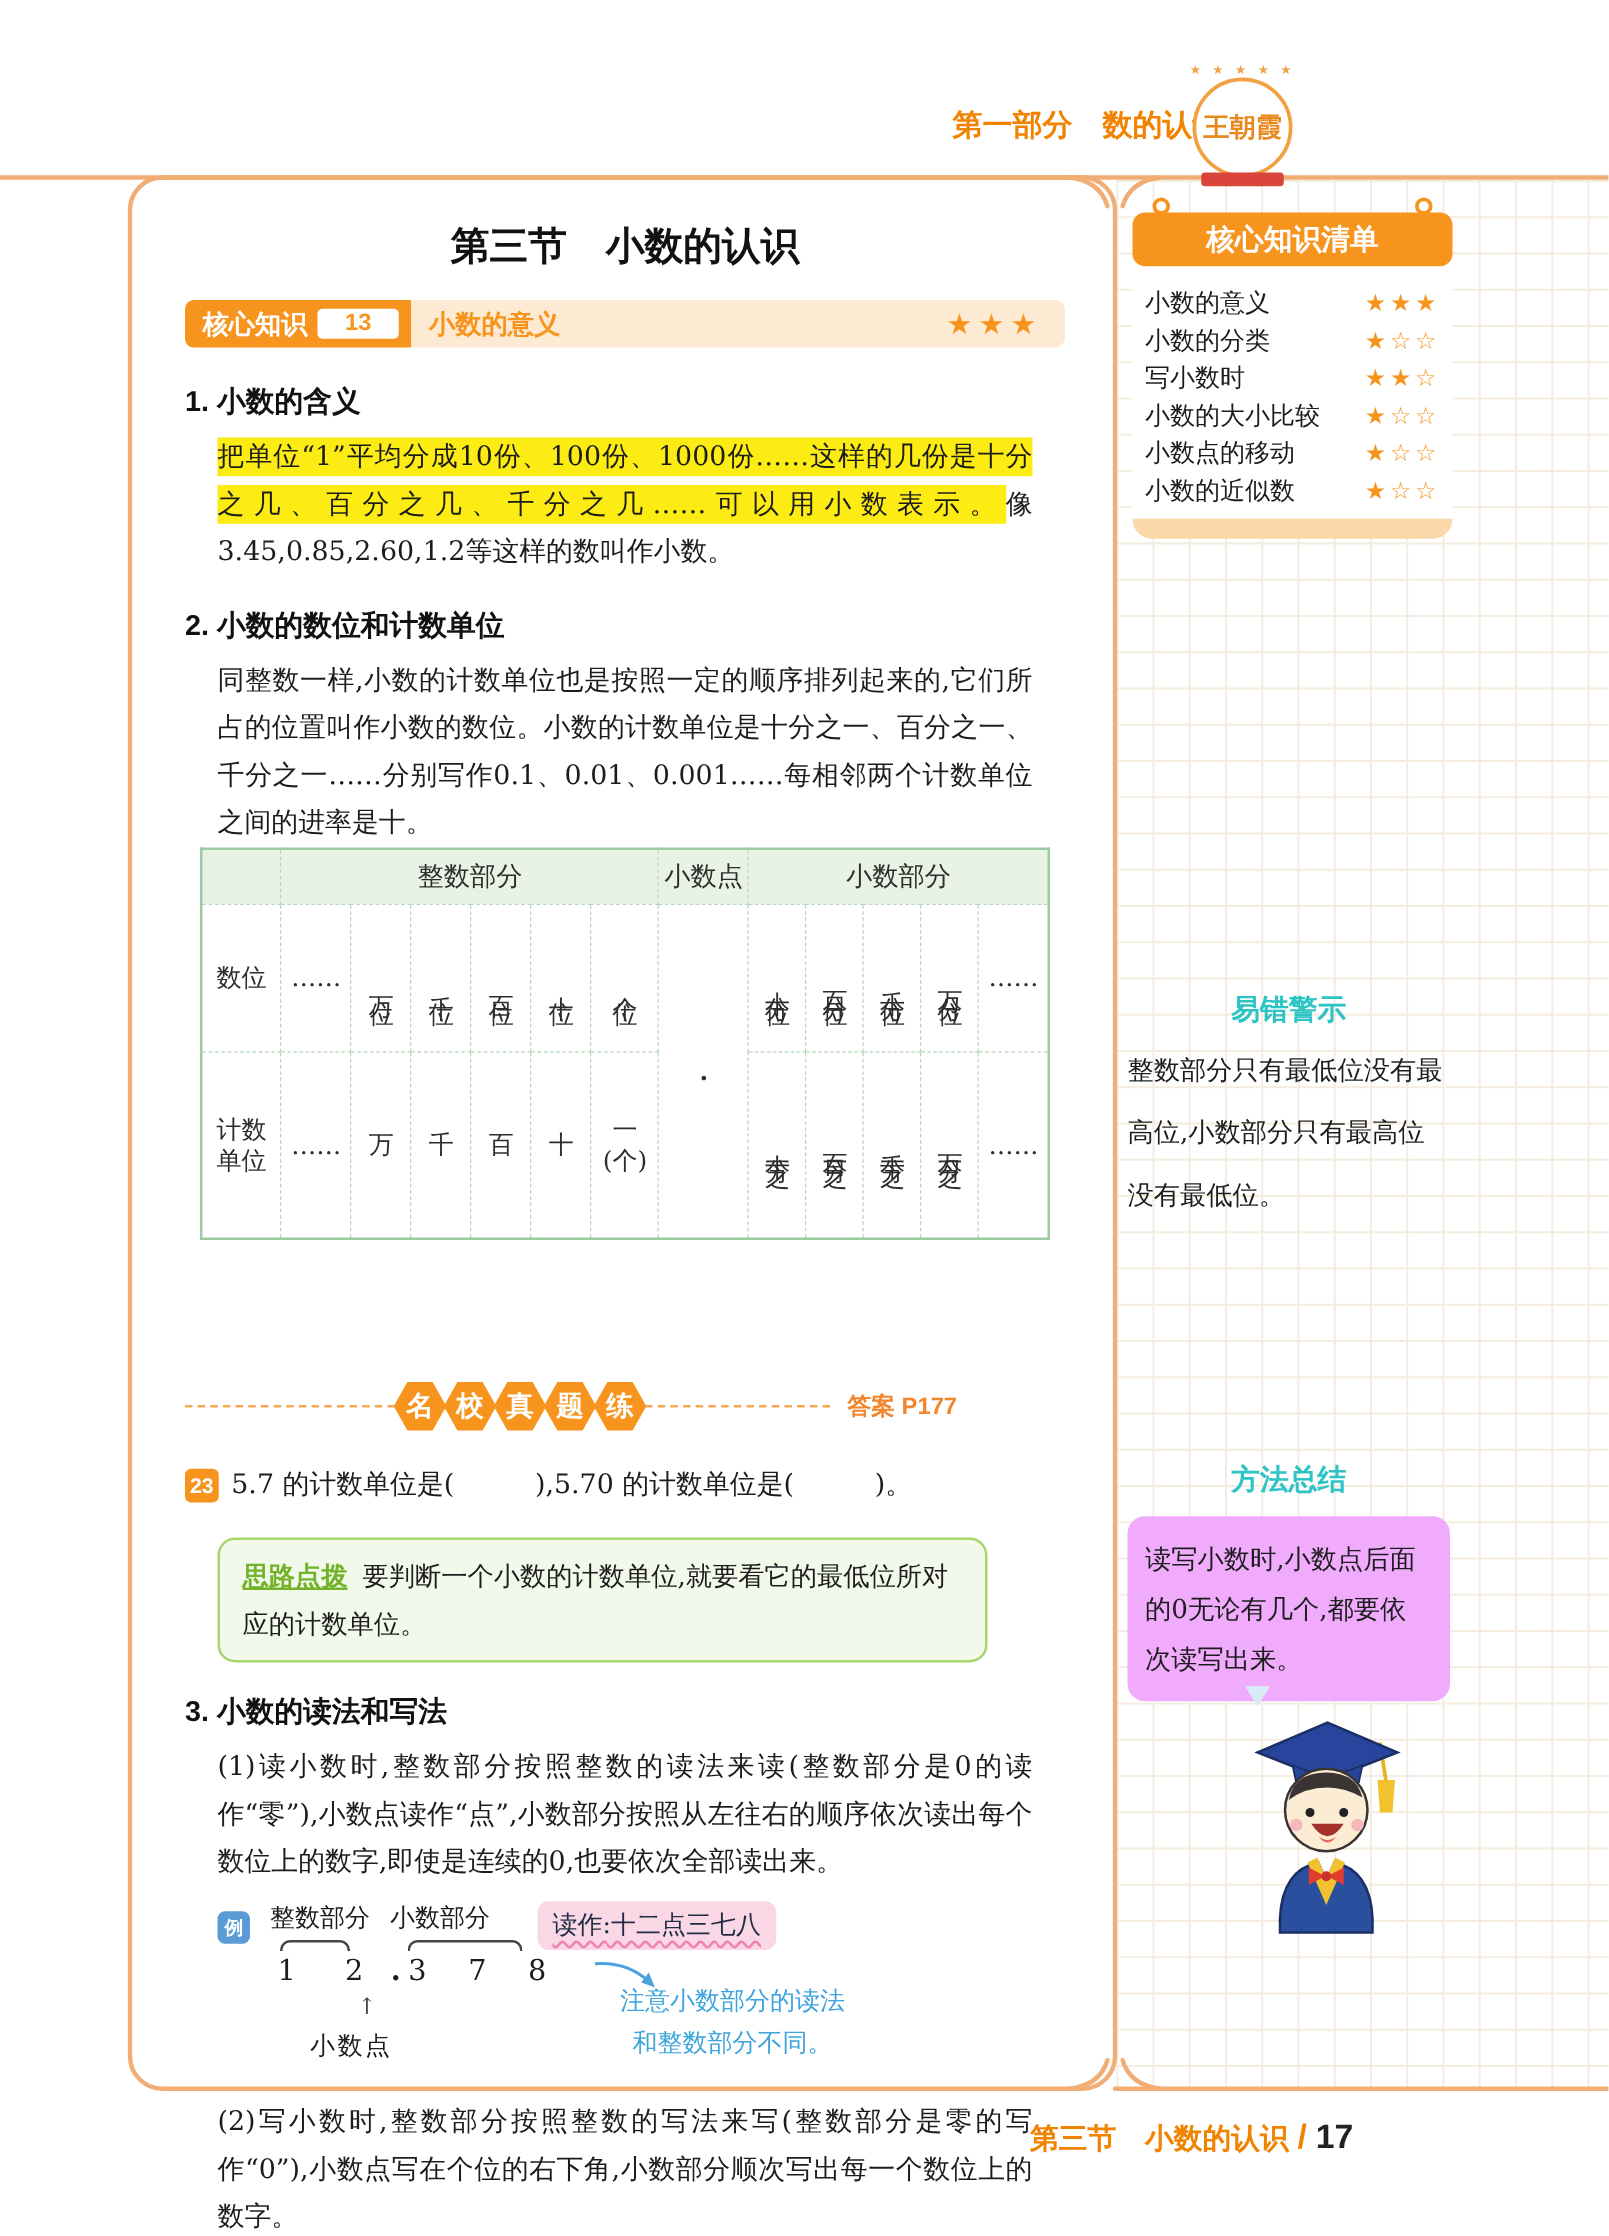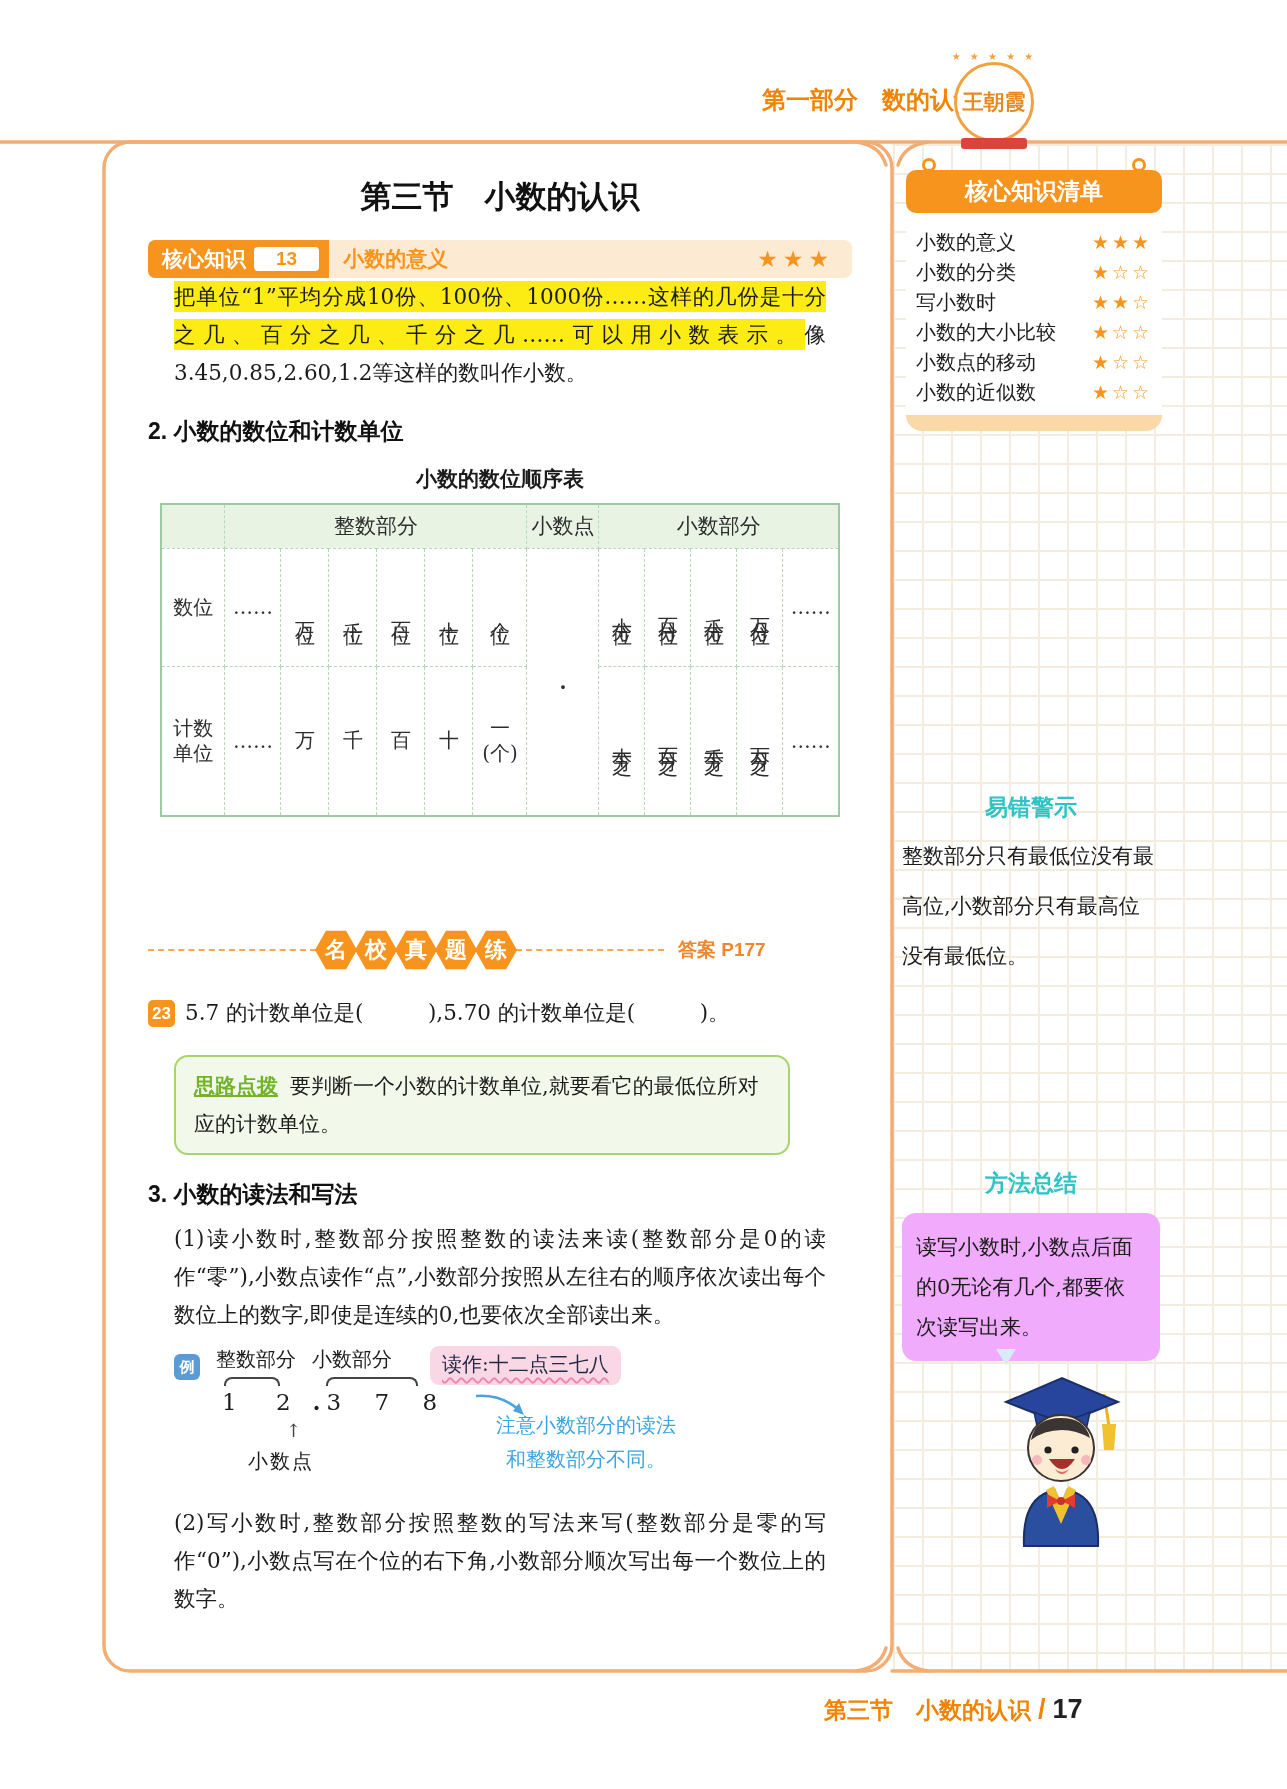--- a/index.html
+++ b/index.html
@@ -151,25 +151,26 @@
       <div class="kbar-left">
         <span>核心知识</span>
         <span class="kbar-num">13</span>
       </div>
       <div class="kbar-right">
         <span class="kbar-topic">小数的意义</span>
         <span class="kbar-stars">★★★</span>
       </div>
     </div>
 
+    <div class="sec-h" style="margin-top:28px">1. 小数的含义</div>
     <p class="para"><span class="hl">把单位“1”平均分成10份、100份、1000份……这样的几份是十分之几、百分之几、千分之几……可以用小数表示。</span><span>像3.45,0.85,2.60,1.2等这样的数叫作小数。</span></p>
 
     <div class="sec-h">2. 小数的数位和计数单位</div>
-
-    <div class="tbl-title">小数的数位顺序表</div>
+    <p class="para">同整数一样,小数的计数单位也是按照一定的顺序排列起来的,它们所占的位置叫作小数的数位。小数的计数单位是十分之一、百分之一、千分之一……分别写作0.1、0.01、0.001……每相邻两个计数单位之间的进率是十。</p>
+
 
     <table class="place">
       <colgroup>
         <col style="width:64px">
           <col style="width:56px">
         <col style="width:48px">
           <col style="width:48px">
           <col style="width:48px">
           <col style="width:48px">
           <col style="width:54px">

